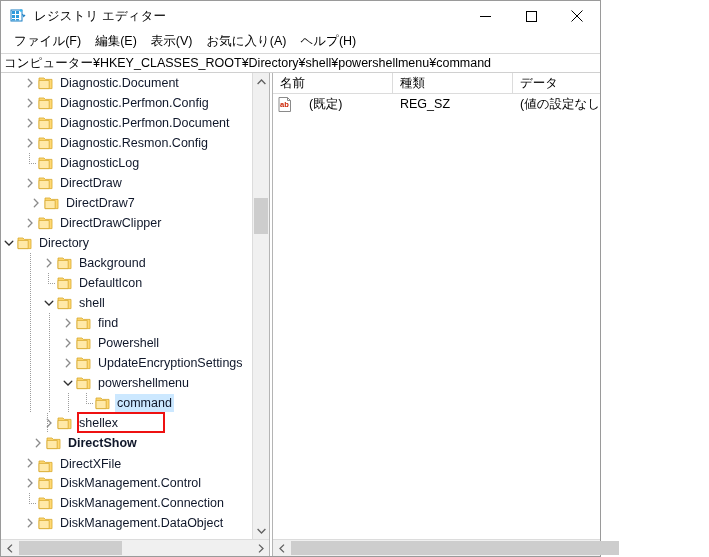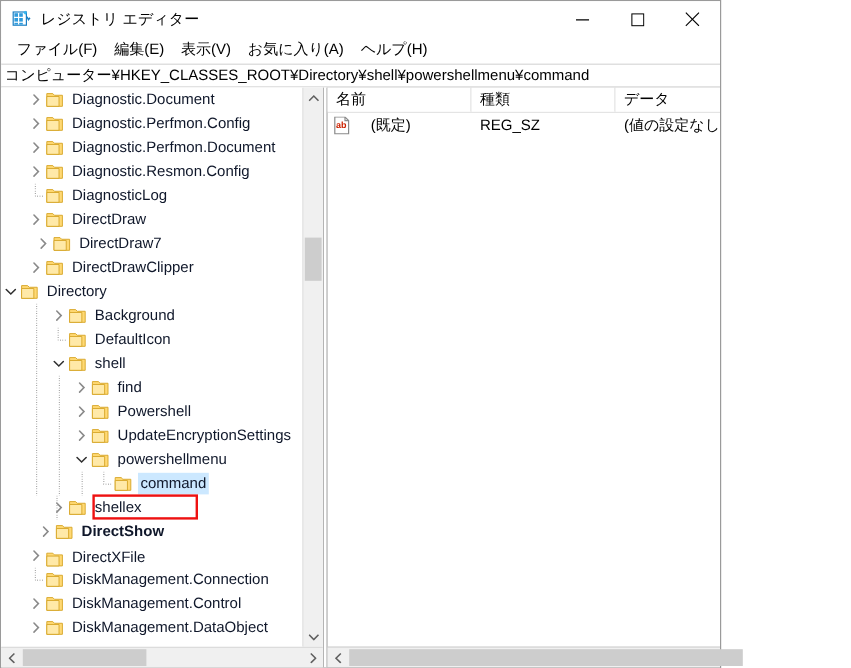--- a/index.html
+++ b/index.html
@@ -585,38 +585,38 @@
                   <path d="M3.3 1.2 L7 5 L3.3 8.8" stroke="#8a8a8a" stroke-width="1.3" fill="none" stroke-linecap="round"></path>
                 </svg>
               </span>
               <span class="folder"><svg width="16" height="14" viewBox="0 0 16 14">
                   <path d="M1 2 H6 L7.4 3.4 H14 V12.6 H1 Z" fill="#ffd974" stroke="#d8a82c" stroke-width="0.8"></path>
                   <path d="M1 4.4 H11.2 V12.6 H1 Z" fill="#ffe9a8" stroke="#d8a82c" stroke-width="0.8"></path>
                 </svg></span>
               <span class="tree-label">DirectXFile</span>
             </div>
             <div class="tree-row" style="padding-left: 21px;">
+              <span class="twisty">
+                <svg width="10" height="10" viewBox="0 0 10 10">
+                  <path d="M3.3 1.2 L7 5 L3.3 8.8" stroke="#8a8a8a" stroke-width="1.3" fill="none" stroke-linecap="round"></path>
+                </svg>
+              </span>
+              <span class="folder"><svg width="16" height="14" viewBox="0 0 16 14">
+                  <path d="M1 2 H6 L7.4 3.4 H14 V12.6 H1 Z" fill="#ffd974" stroke="#d8a82c" stroke-width="0.8"></path>
+                  <path d="M1 4.4 H11.2 V12.6 H1 Z" fill="#ffe9a8" stroke="#d8a82c" stroke-width="0.8"></path>
+                </svg></span>
+              <span class="tree-label">DiskManagement.Control</span>
+            </div>
+            <div class="tree-row" style="padding-left: 21px;">
               <span class="elbow"></span>
               <span class="folder"><svg width="16" height="14" viewBox="0 0 16 14">
                   <path d="M1 2 H6 L7.4 3.4 H14 V12.6 H1 Z" fill="#ffd974" stroke="#d8a82c" stroke-width="0.8"></path>
                   <path d="M1 4.4 H11.2 V12.6 H1 Z" fill="#ffe9a8" stroke="#d8a82c" stroke-width="0.8"></path>
                 </svg></span>
               <span class="tree-label">DiskManagement.Connection</span>
-            </div>
-            <div class="tree-row" style="padding-left: 21px;">
-              <span class="twisty">
-                <svg width="10" height="10" viewBox="0 0 10 10">
-                  <path d="M3.3 1.2 L7 5 L3.3 8.8" stroke="#8a8a8a" stroke-width="1.3" fill="none" stroke-linecap="round"></path>
-                </svg>
-              </span>
-              <span class="folder"><svg width="16" height="14" viewBox="0 0 16 14">
-                  <path d="M1 2 H6 L7.4 3.4 H14 V12.6 H1 Z" fill="#ffd974" stroke="#d8a82c" stroke-width="0.8"></path>
-                  <path d="M1 4.4 H11.2 V12.6 H1 Z" fill="#ffe9a8" stroke="#d8a82c" stroke-width="0.8"></path>
-                </svg></span>
-              <span class="tree-label">DiskManagement.Control</span>
             </div>
             <div class="tree-row" style="padding-left: 21px;">
               <span class="twisty">
                 <svg width="10" height="10" viewBox="0 0 10 10">
                   <path d="M3.3 1.2 L7 5 L3.3 8.8" stroke="#8a8a8a" stroke-width="1.3" fill="none" stroke-linecap="round"></path>
                 </svg>
               </span>
               <span class="folder"><svg width="16" height="14" viewBox="0 0 16 14">
                   <path d="M1 2 H6 L7.4 3.4 H14 V12.6 H1 Z" fill="#ffd974" stroke="#d8a82c" stroke-width="0.8"></path>
                   <path d="M1 4.4 H11.2 V12.6 H1 Z" fill="#ffe9a8" stroke="#d8a82c" stroke-width="0.8"></path>

